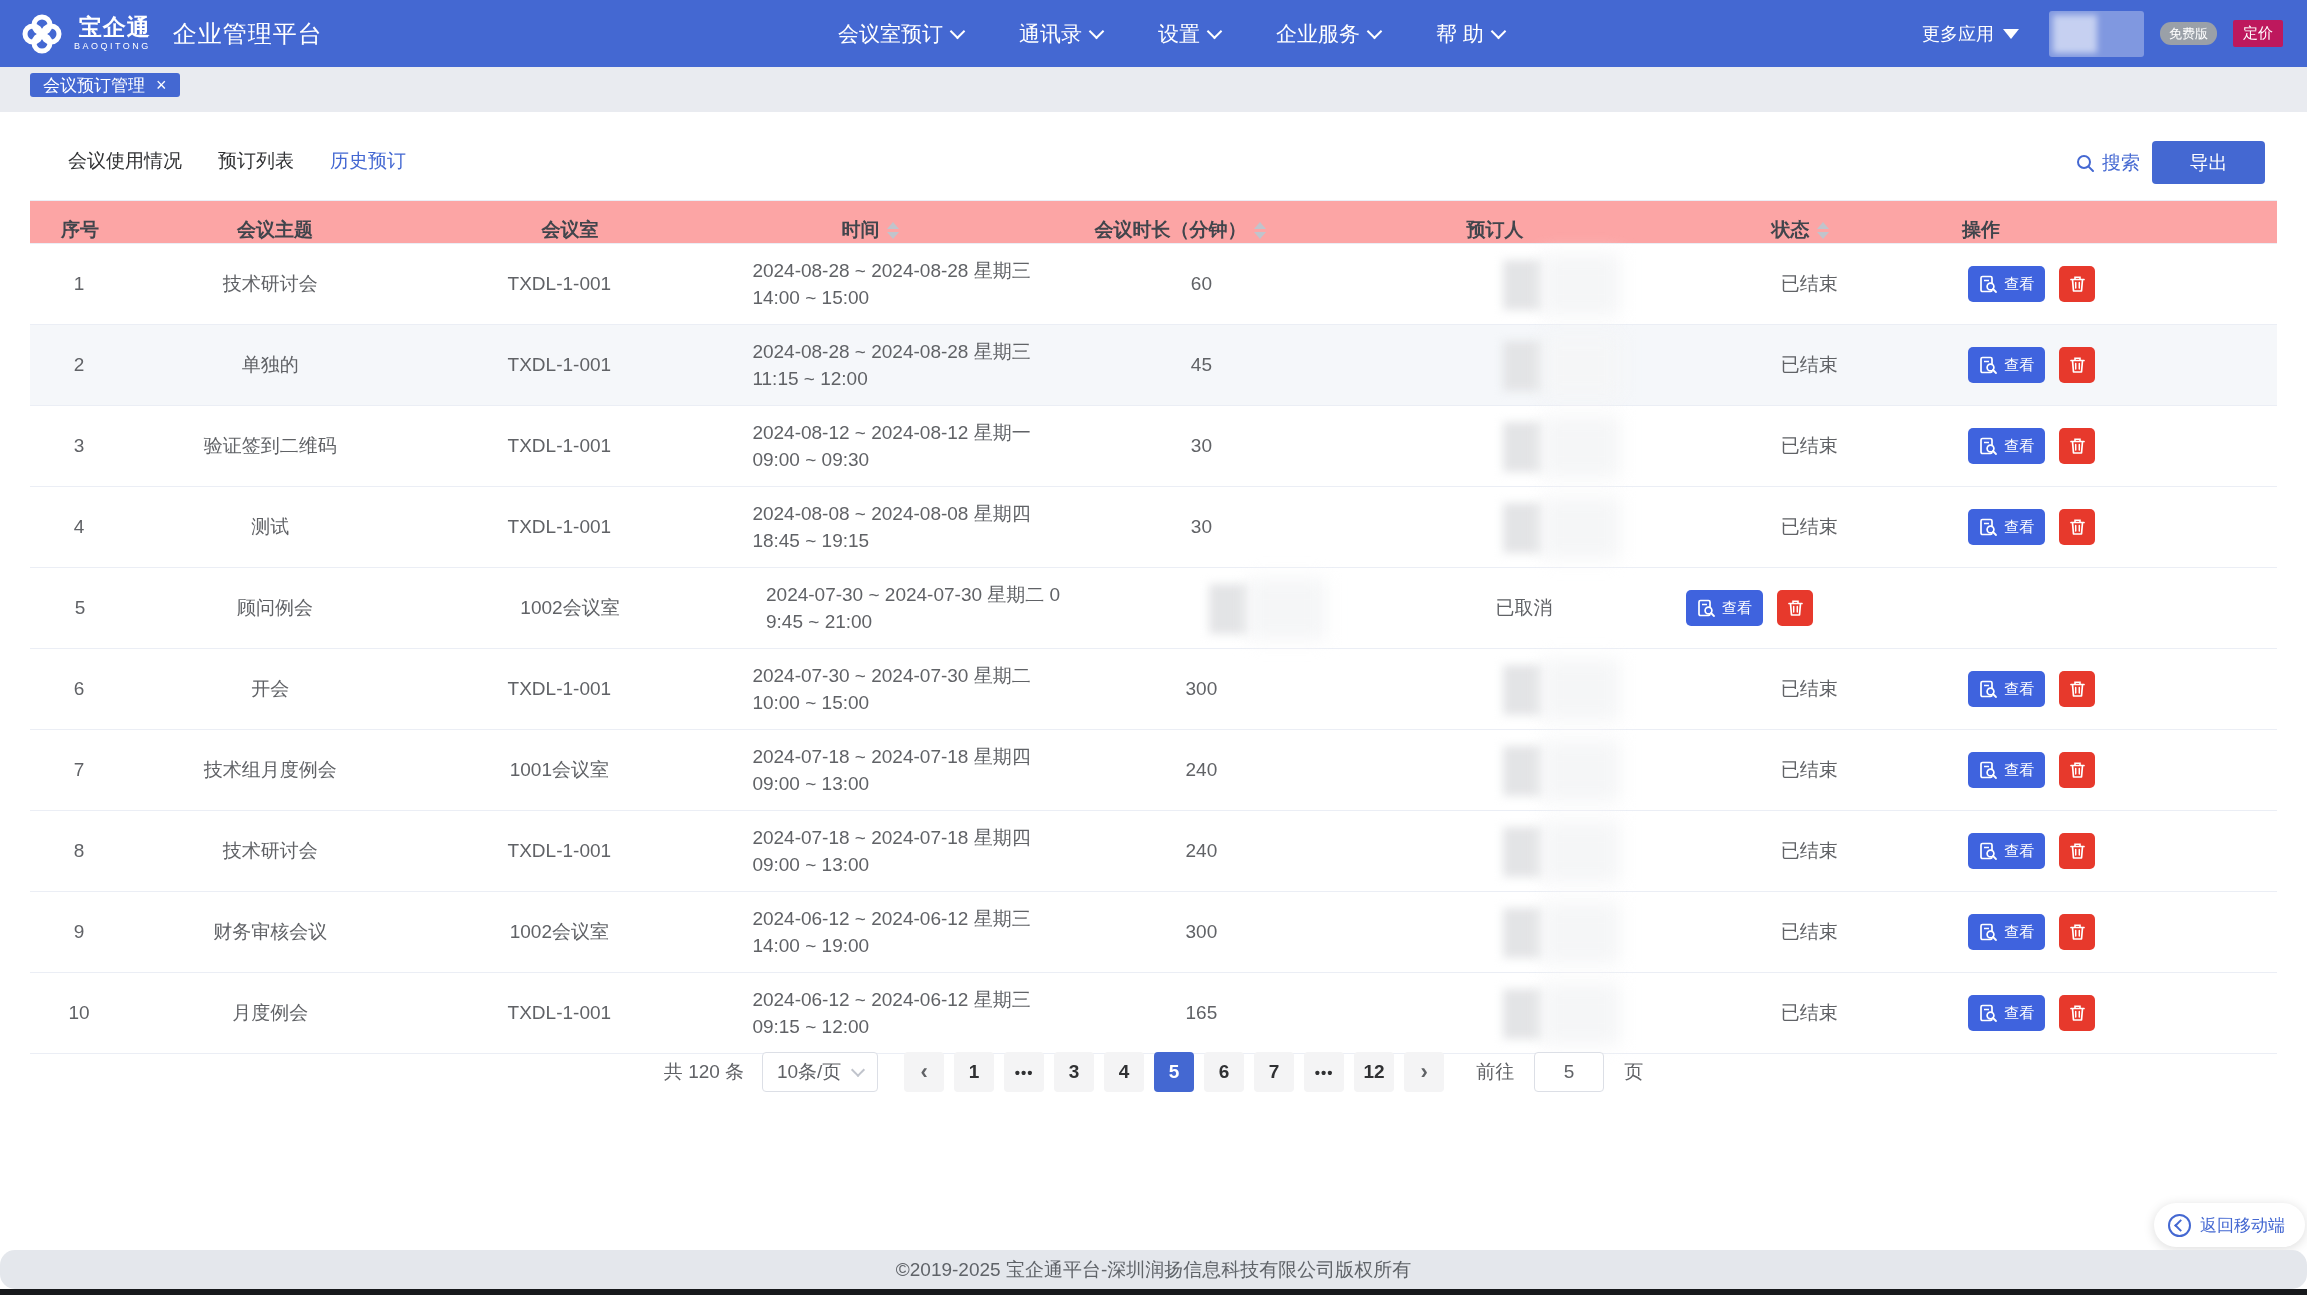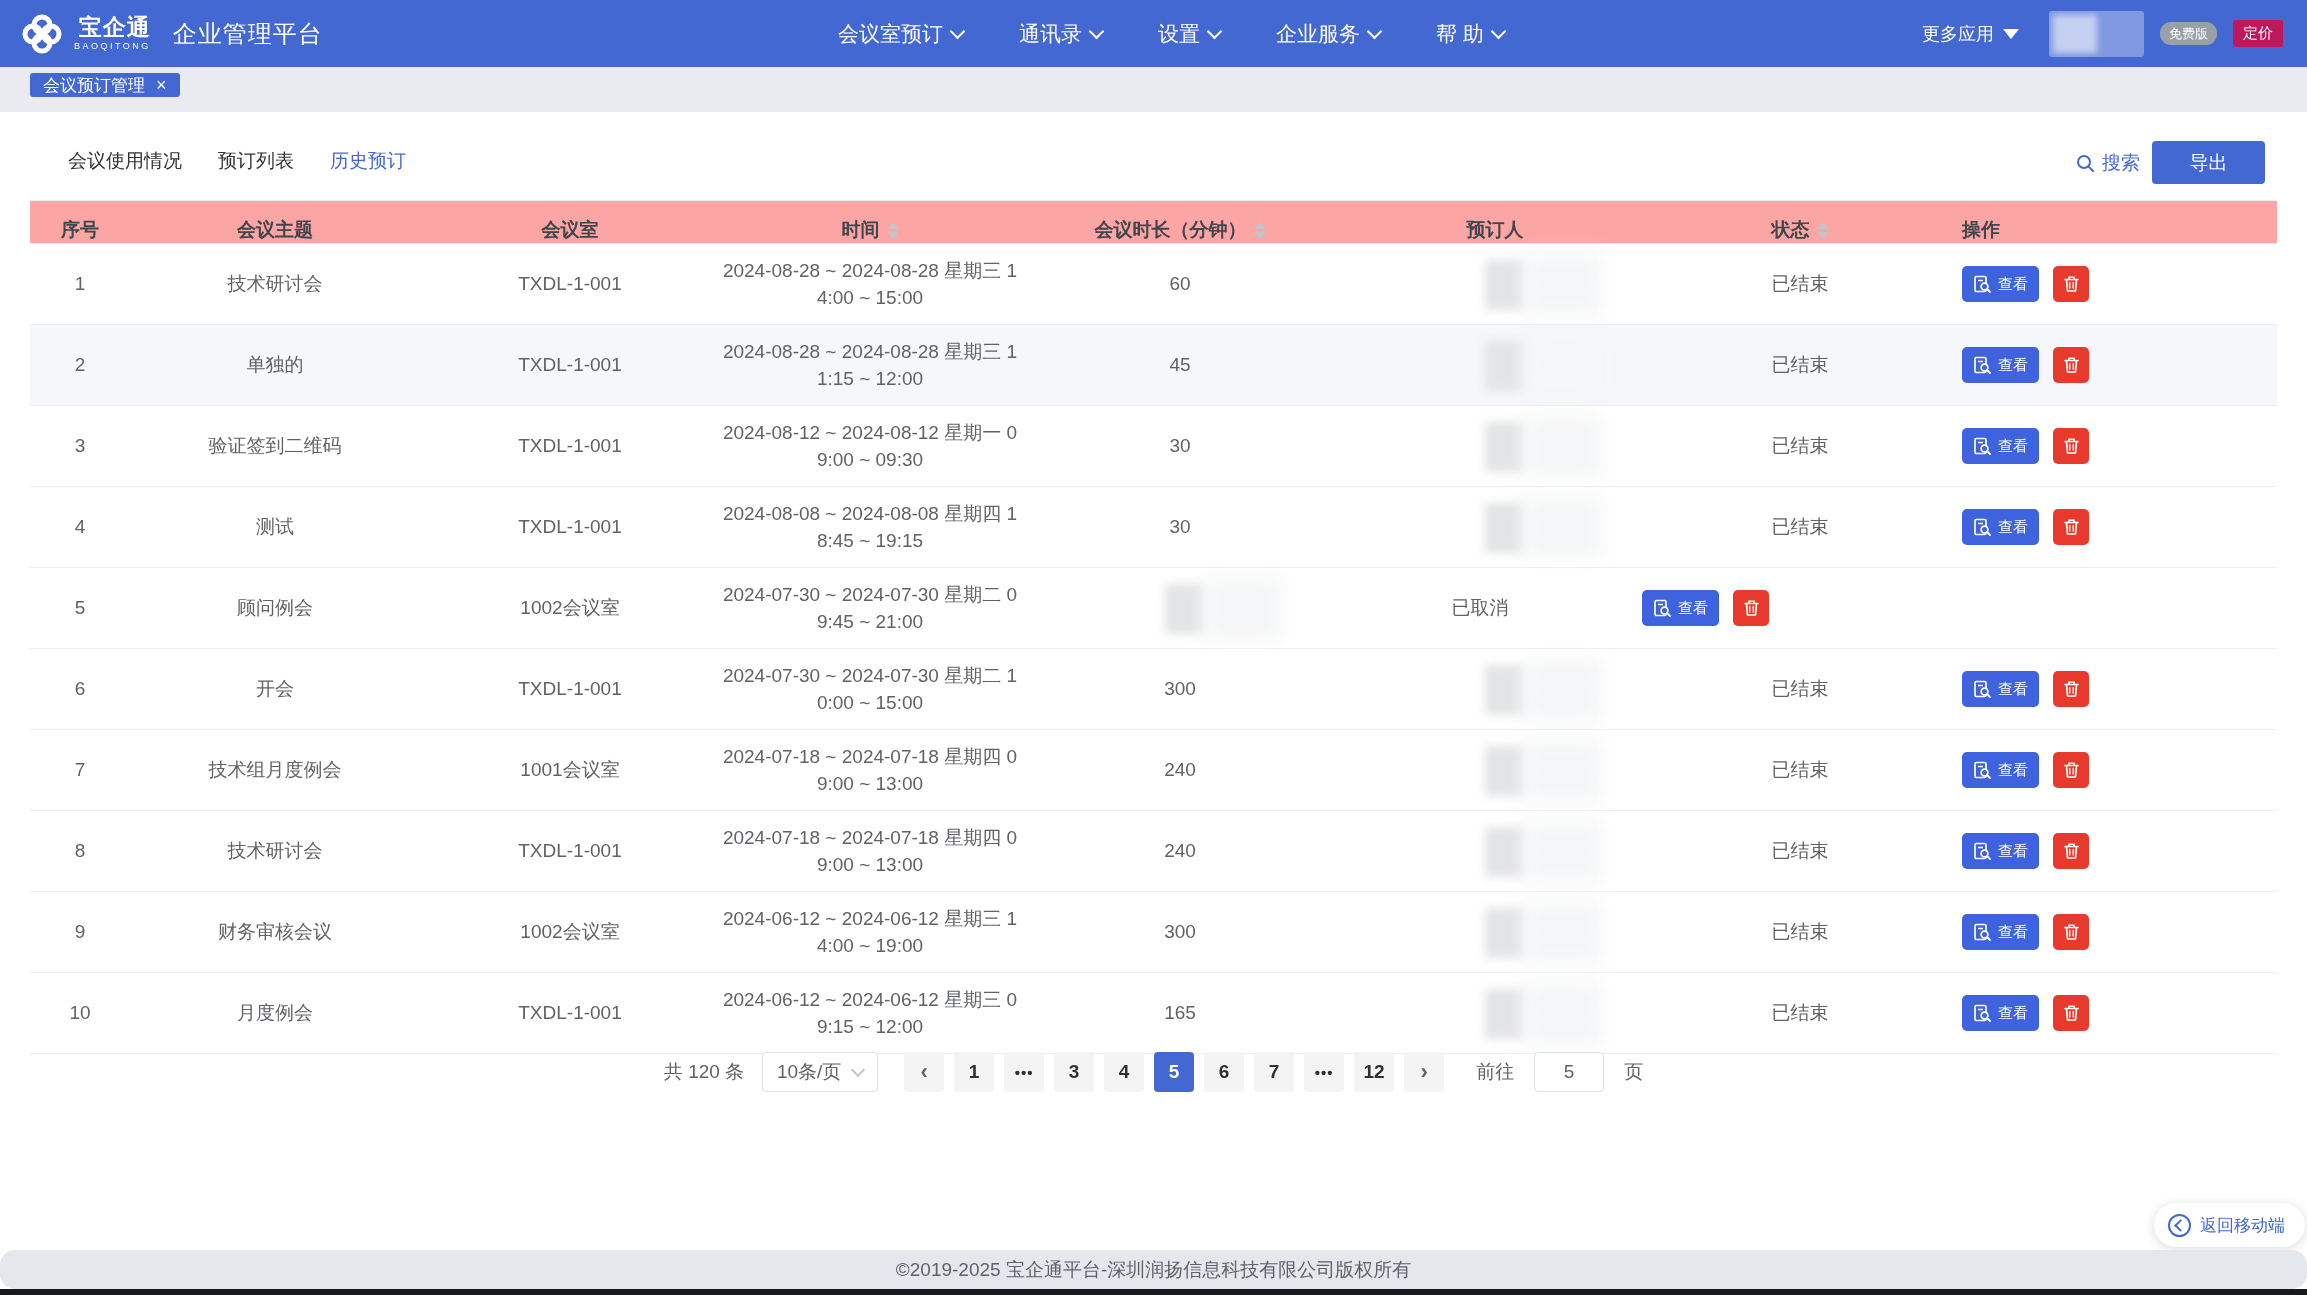--- a/index.html
+++ b/index.html
@@ -44,21 +44,21 @@
   .caret-wrap{display:inline-flex;flex-direction:column;gap:3px;margin-left:7px;cursor:pointer;}
   .caret-up{width:0;height:0;border-left:6px solid transparent;border-right:6px solid transparent;border-bottom:7px solid #c0c4cc;}
   .caret-down{width:0;height:0;border-left:6px solid transparent;border-right:6px solid transparent;border-top:7px solid #c0c4cc;}
   .row{display:flex;height:80px;border-bottom:1px solid #ebeef5;background:#fff;}
   .row:nth-child(2){background:#f5f7fa;}
   .cell{display:flex;align-items:center;justify-content:center;font-size:19px;color:#606266;}
   .c1{width:100px;}.c2{width:290px;}.c3{width:300px;}.c4{width:300px;}.c5{width:320px;}
   .c6{width:310px;position:relative;}.c7{width:300px;}
   .c8{width:327px;justify-content:flex-start;padding-left:12px;box-sizing:border-box;}
   .th.c8{justify-content:flex-start;padding-left:12px;}
-  .cell.c4{word-break:break-all;text-align:center;line-height:27px;padding:0 2px;box-sizing:border-box;}
+  .cell.c4{word-break:break-all;text-align:left;line-height:27px;padding:0 2px;box-sizing:border-box;margin-left:44px;}
   .blur1{position:absolute;left:145px;top:16px;width:40px;height:50px;background:#e3e4e6;filter:blur(5px);}
   .blur2{position:absolute;left:184px;top:10px;width:78px;height:62px;background:#f5f6f7;filter:blur(9px);}
   .view-btn{height:36px;padding:0 11px;background:#3f63de;border:none;border-radius:5px;color:#fff;font-size:15px;
     display:inline-flex;align-items:center;gap:6px;margin-right:14px;cursor:pointer;}
   .del-btn{width:36px;height:36px;background:#e7392c;border:none;border-radius:5px;display:inline-flex;
     align-items:center;justify-content:center;cursor:pointer;}
   
   .pager{position:absolute;top:1052px;left:0;width:100%;display:flex;align-items:center;justify-content:center;
     font-size:19px;color:#606266;}
   .total{margin-right:18px;white-space:nowrap;}

